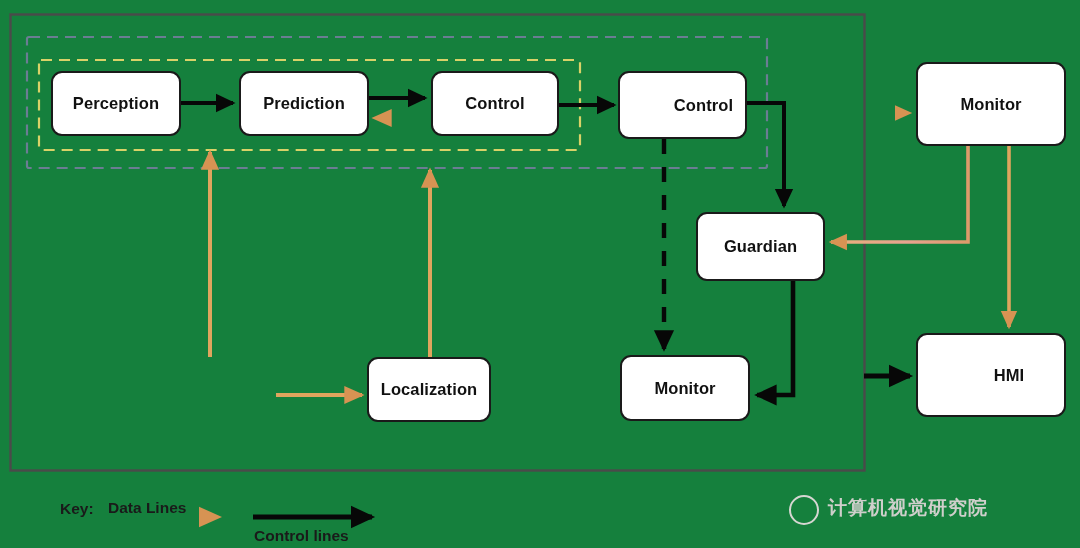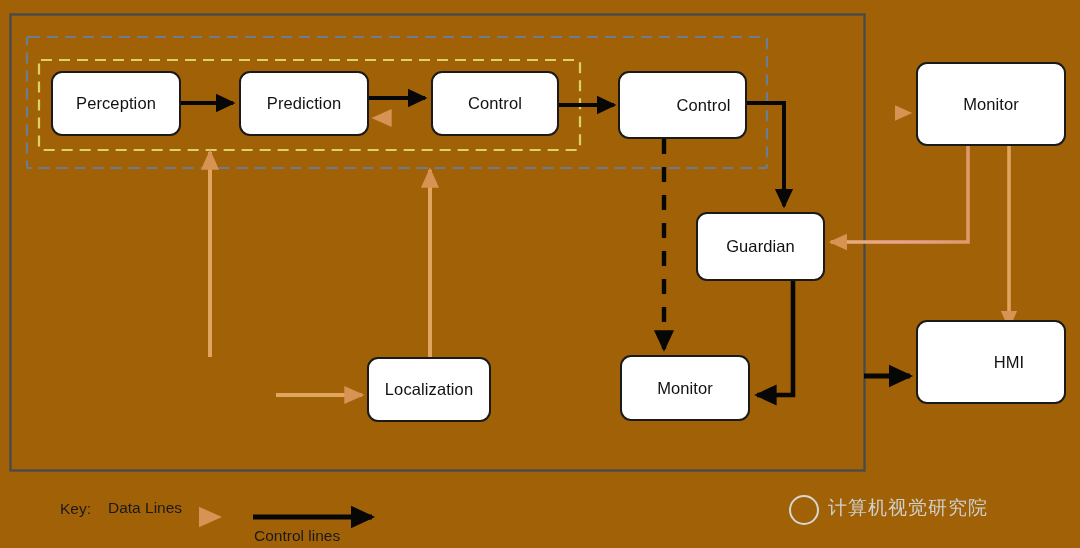--- a/index.html
+++ b/index.html
@@ -1,21 +1,22 @@
 <!DOCTYPE html>
 <html><head>
 <meta charset="utf-8">
 <style>
   html,body{margin:0;padding:0;background:#fdfdfb;}
   #root{
     position:relative;
     width:1080px;height:548px;
-    background:#a16207;
+    background:#15803d;
     font-family:"Liberation Sans", sans-serif;
     overflow:hidden;
+    font-weight:bold;
   }
   #svg-layer{position:absolute;left:0;top:0;width:1080px;height:548px;}
   .node{
     position:absolute;
     background:#ffffff;
     border:2.5px solid #1a1a1a;
     border-radius:11px;
     display:flex;align-items:center;justify-content:center;
     font-size:16.5px;color:#111;
     letter-spacing:.1px;
@@ -114,21 +115,21 @@
   </div>
 
   <div class="node" style="left:916px;top:62px;width:150px;height:84px;">
     <span>Monitor</span>
   </div>
 
   <div class="node" style="left:696px;top:212px;width:129px;height:69px;">
     <span>Guardian</span>
   </div>
 
-  <div class="node" style="left:916px;top:320px;width:150px;height:84px;padding-left:36px;">
+  <div class="node" style="left:916px;top:333px;width:150px;height:84px;padding-left:36px;">
     <span>HMI</span>
   </div>
 
   <div class="node" style="left:620px;top:355px;width:130px;height:66px;">
     <span>Monitor</span>
   </div>
 
 
   <div class="node" style="left:367px;top:357px;width:124px;height:65px;">
     <span>Localization</span>

